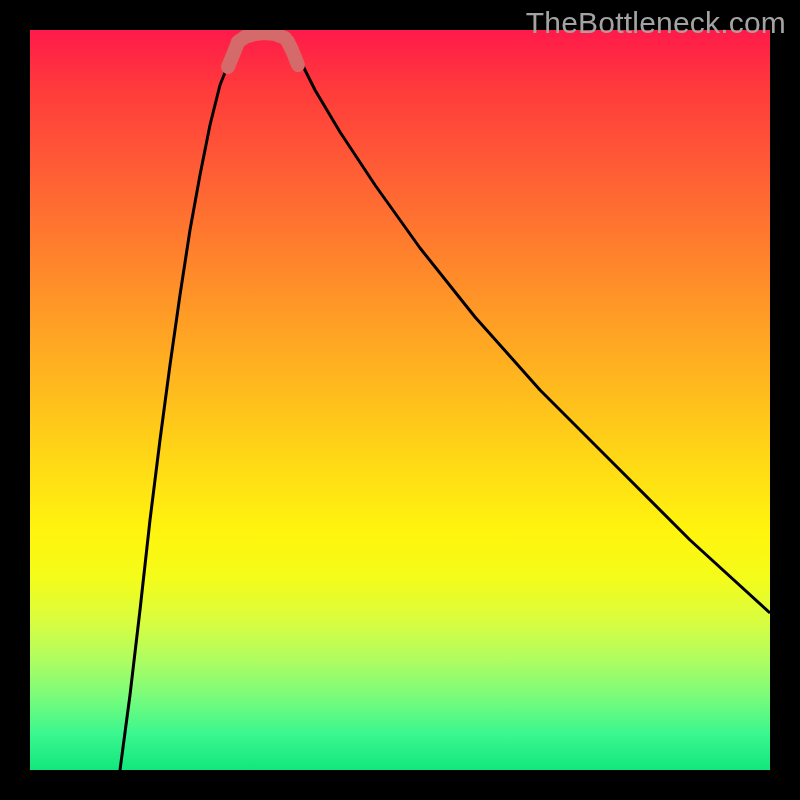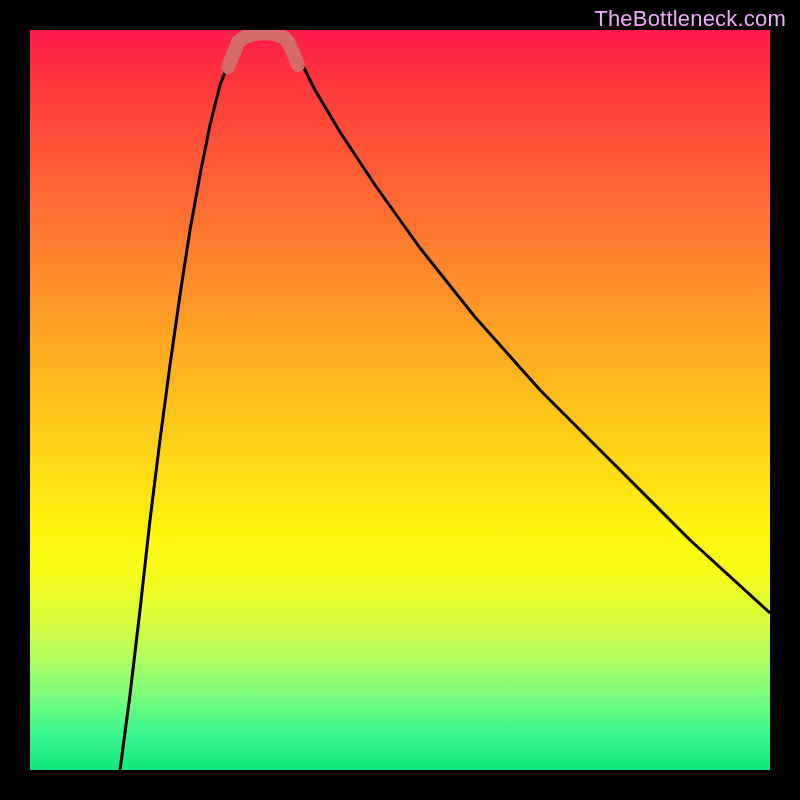--- a/index.html
+++ b/index.html
@@ -8,22 +8,22 @@
     height: 800px;
     background: #000;
     position: relative;
     font-family: Arial, sans-serif;
     overflow: hidden;
   }
   .watermark {
     position: absolute;
     top: 6px;
     right: 14px;
-    color: #f0abfc;
-    font-size: 22px;
+    color: #a3a3a3;
+    font-size: 30px;
     font-weight: 500;
     z-index: 10;
     letter-spacing: 0.2px;
   }
   .plot-area {
     position: absolute;
     left: 30px;
     top: 30px;
     width: 740px;
     height: 740px;

